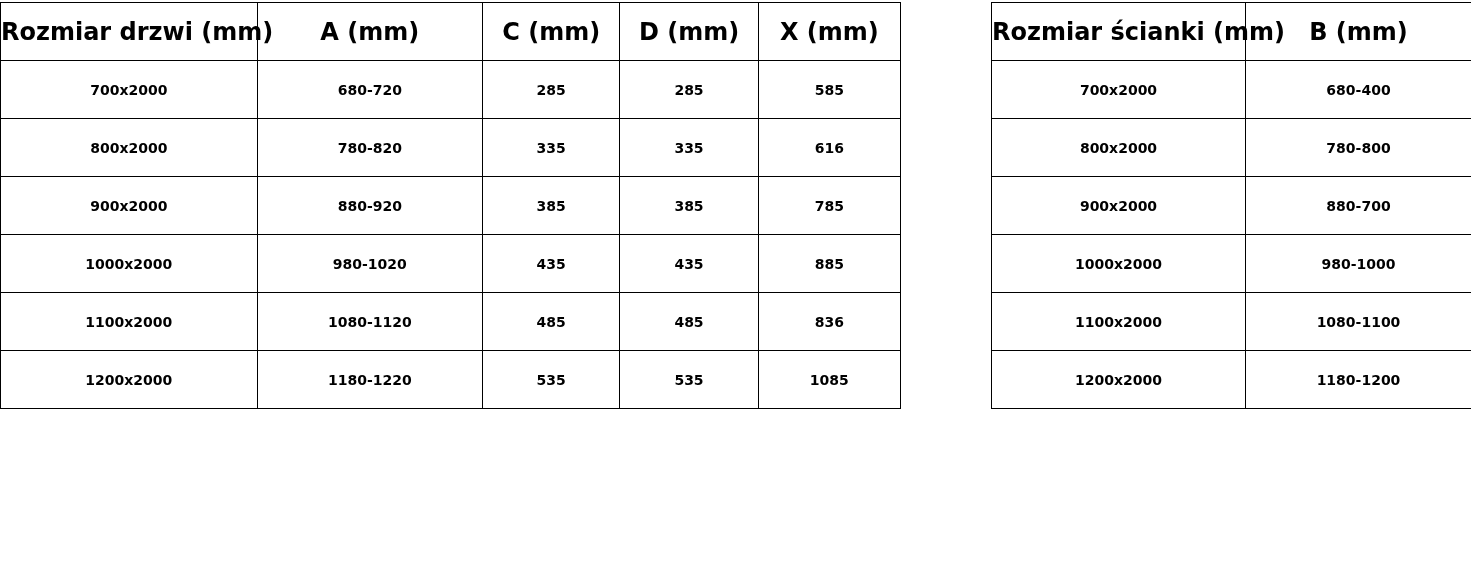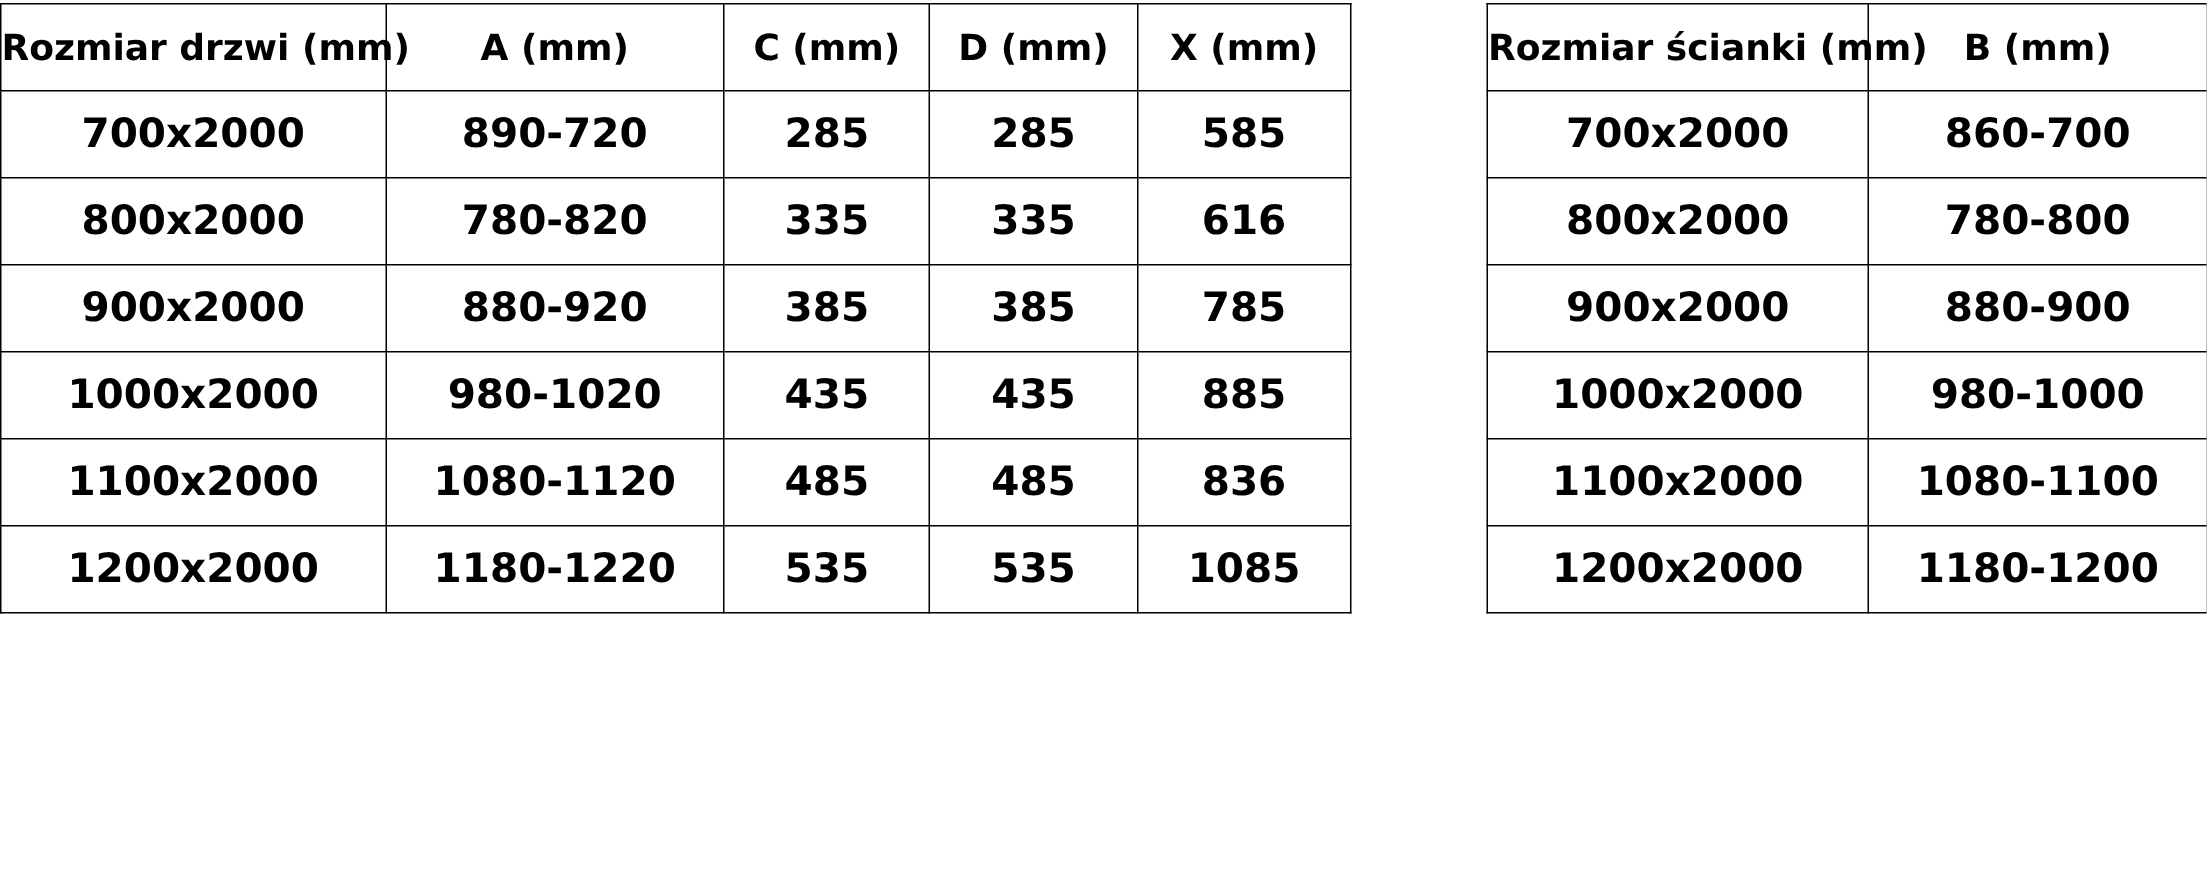--- a/index.html
+++ b/index.html
@@ -22,21 +22,21 @@
   }
   table.spec {
     border-collapse: collapse;
     table-layout: fixed;
     background: #ffffff;
   }
   table.spec td, table.spec th {
     border: 1px solid #000000;
     text-align: center;
     vertical-align: middle;
-    font-size: 27px;
+    font-size: 14px;
     font-weight: bold;
     color: #000000;
     padding: 0;
     white-space: nowrap;
   }
   table.spec th {
     font-size: 24px;
   }
 
   
@@ -86,21 +86,21 @@
         <th>Rozmiar drzwi (mm)</th>
         <th>A (mm)</th>
         <th>C (mm)</th>
         <th>D (mm)</th>
         <th>X (mm)</th>
       </tr>
     </thead>
     <tbody>
       <tr>
         <td>700x2000</td>
-        <td>890-720</td>
+        <td>680-720</td>
         <td>285</td>
         <td>285</td>
         <td>585</td>
       </tr>
       <tr>
         <td>800x2000</td>
         <td>780-820</td>
         <td>335</td>
         <td>335</td>
         <td>616</td>
@@ -143,29 +143,29 @@
     </colgroup>
     <thead>
       <tr>
         <th>Rozmiar ścianki (mm)</th>
         <th>B (mm)</th>
       </tr>
     </thead>
     <tbody>
       <tr>
         <td>700x2000</td>
-        <td>860-700</td>
+        <td>680-400</td>
       </tr>
       <tr>
         <td>800x2000</td>
         <td>780-800</td>
       </tr>
       <tr>
         <td>900x2000</td>
-        <td>880-900</td>
+        <td>880-700</td>
       </tr>
       <tr>
         <td>1000x2000</td>
         <td>980-1000</td>
       </tr>
       <tr>
         <td>1100x2000</td>
         <td>1080-1100</td>
       </tr>
       <tr>

